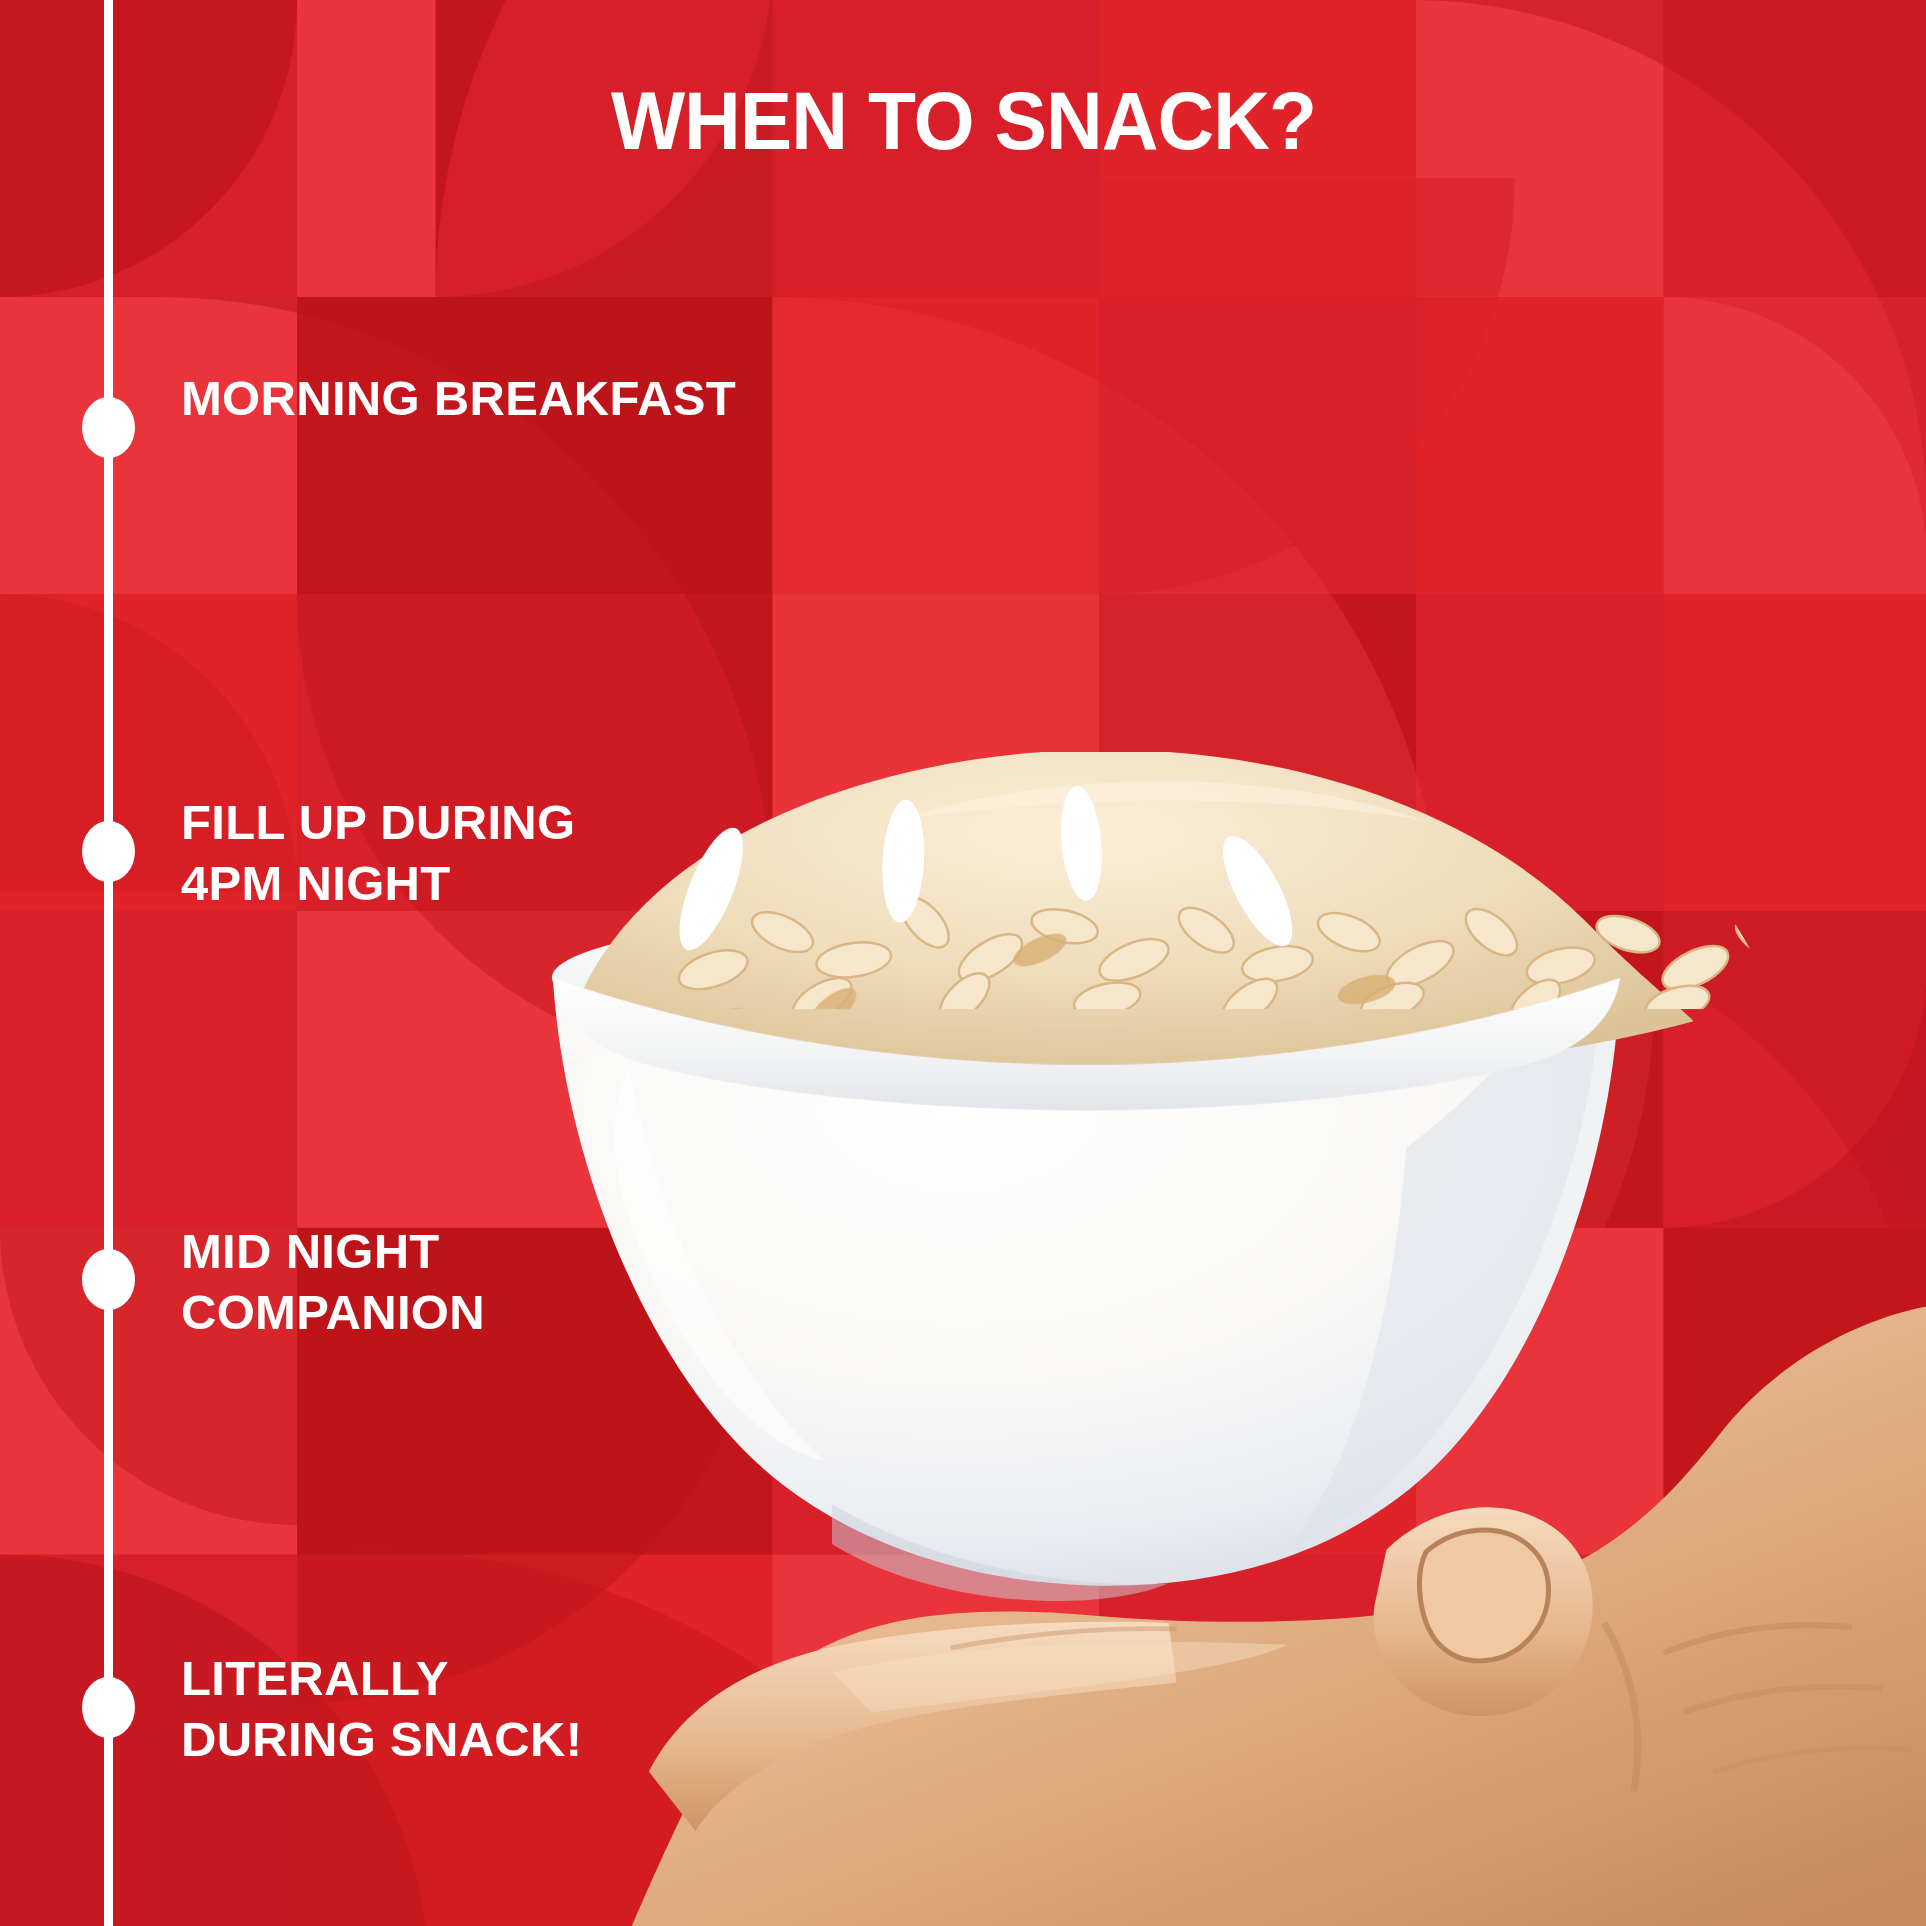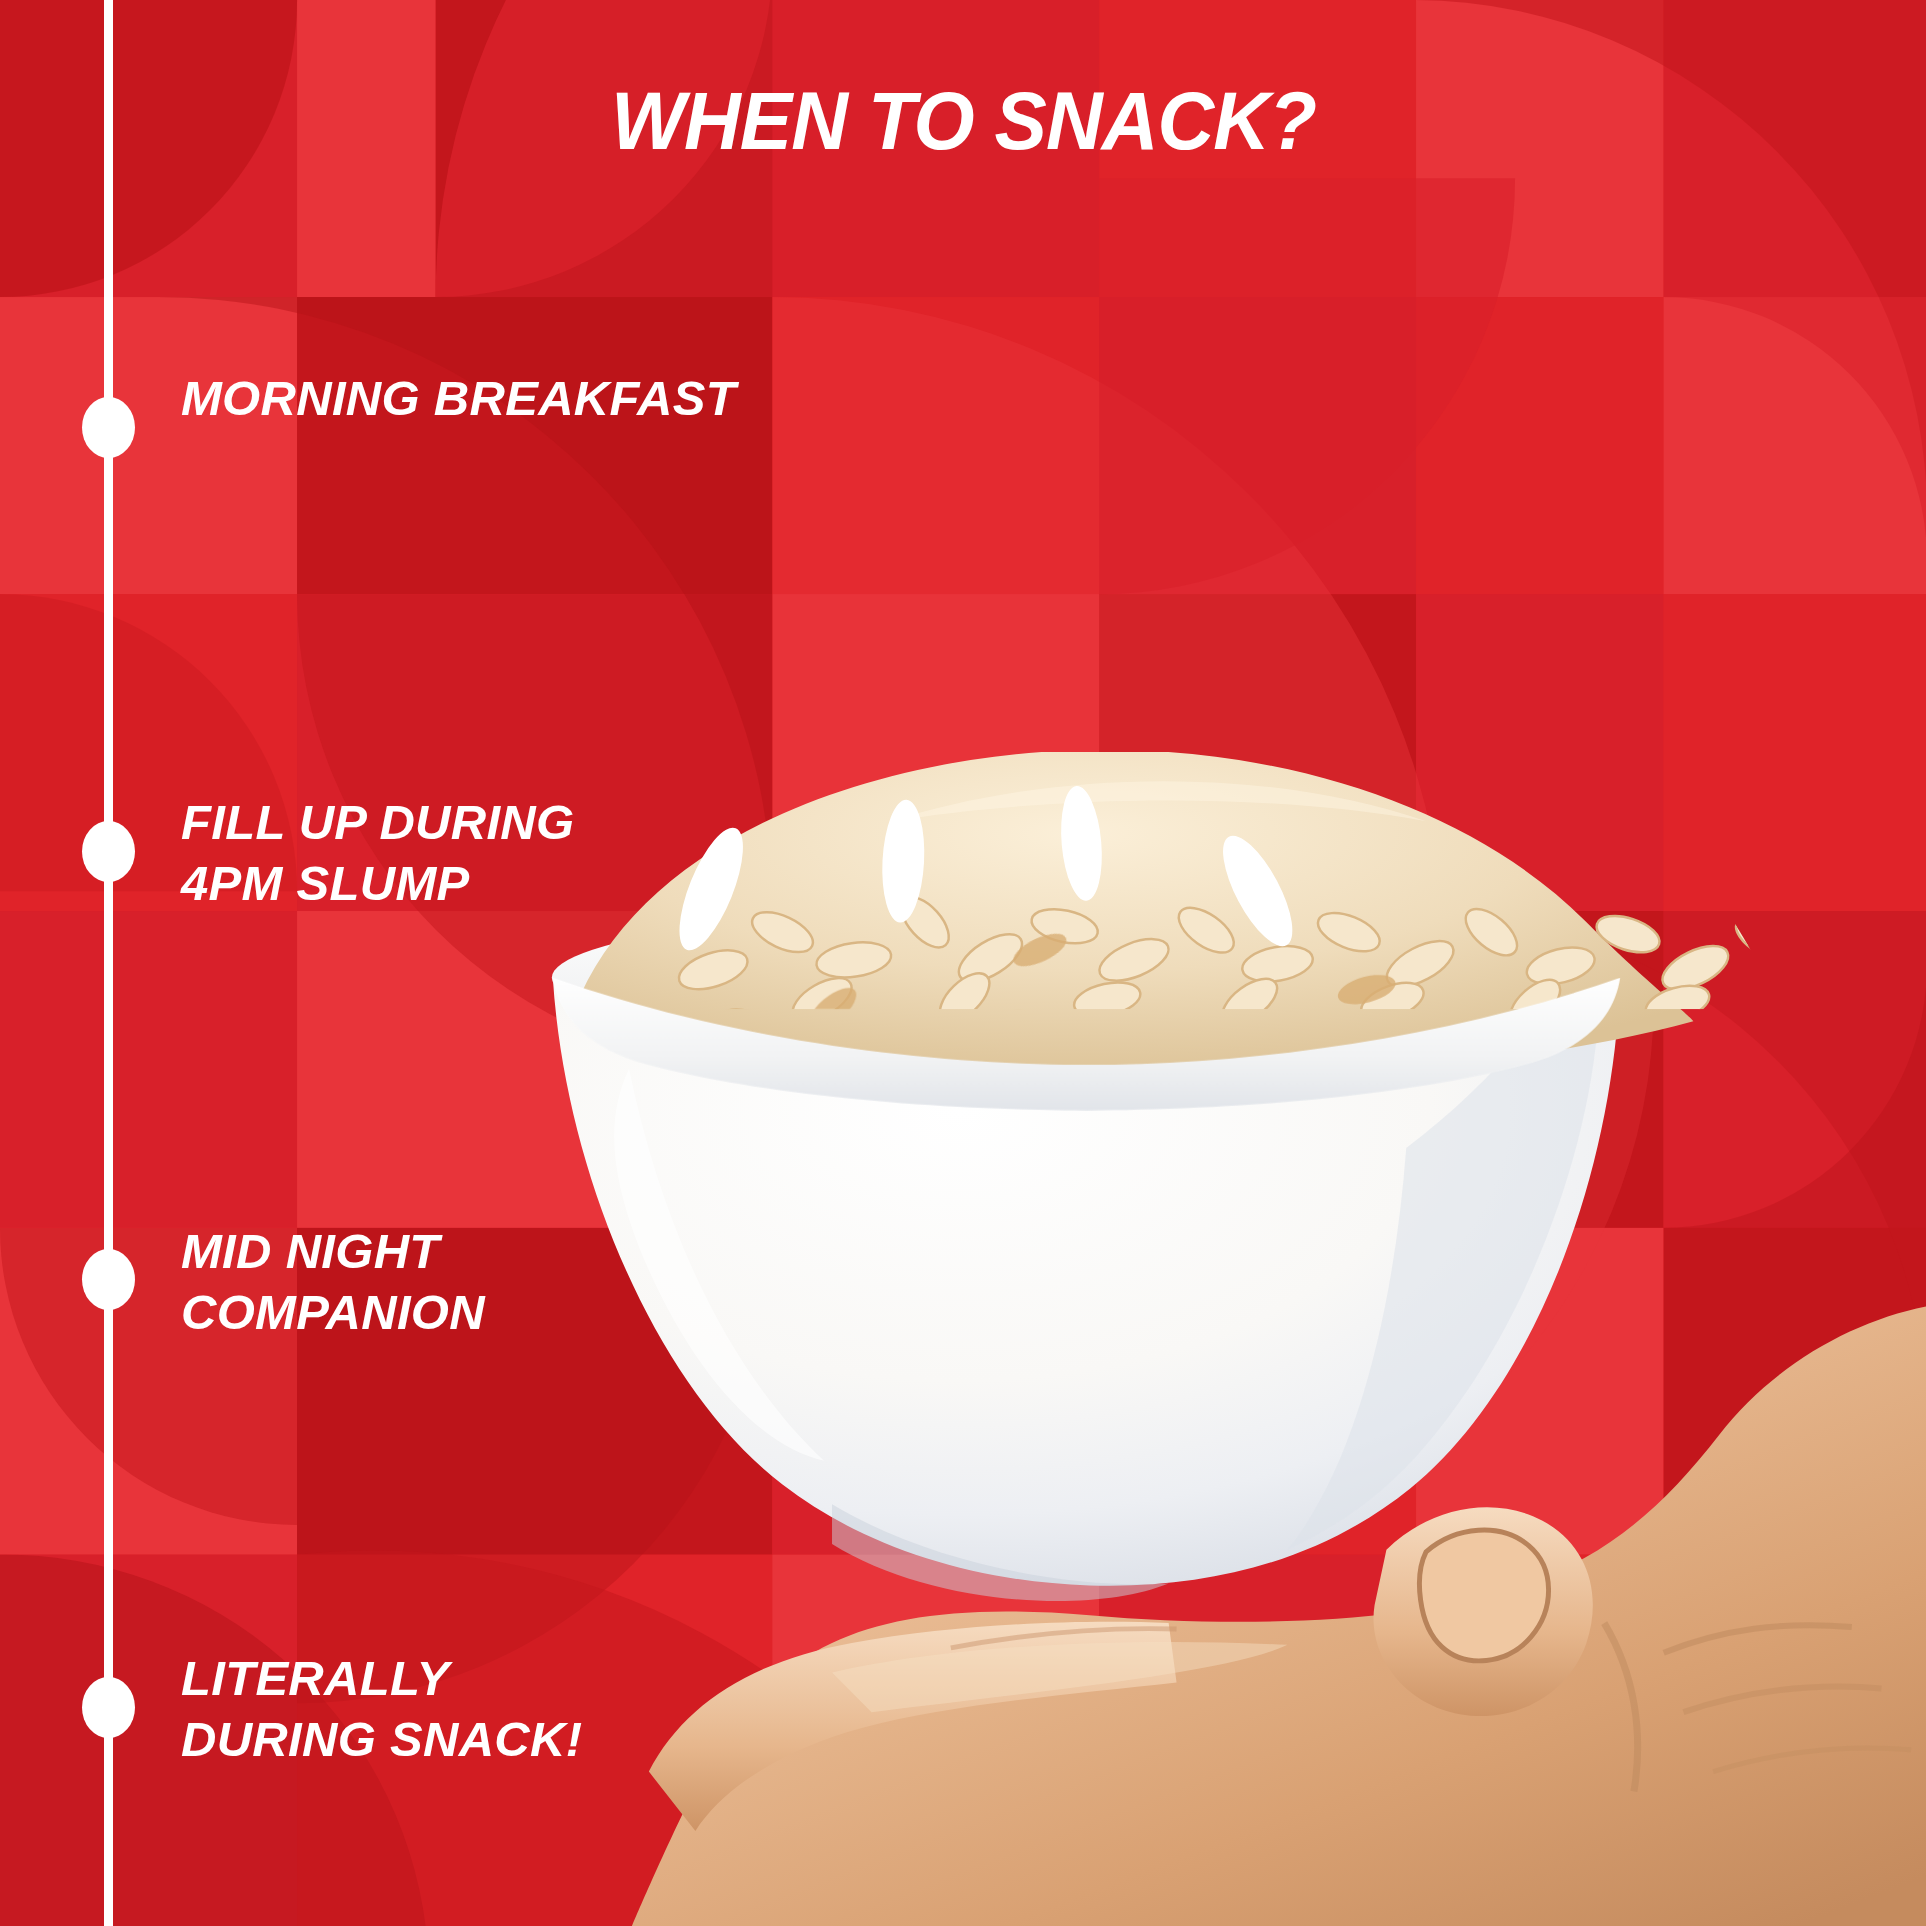--- a/index.html
+++ b/index.html
@@ -11,21 +11,20 @@
   body {
     font-family: "Liberation Sans", sans-serif;
   }
 
   #poster {
     position: relative;
     width: 1927px;
     height: 1927px;
     overflow: hidden;
     background: #E02329;
-    font-style: italic;
   }
 
   
   #bg-pattern {
     position: absolute;
     inset: 0;
     width: 100%;
     height: 100%;
     display: block;
   }
@@ -200,21 +199,21 @@
   <div class="timeline-dot" style="top:821px"></div>
   <div class="timeline-dot" style="top:1249px"></div>
   <div class="timeline-dot" style="top:1677px"></div>
 
   <div class="list-item" style="top:368px">
     <span class="line">MORNING BREAKFAST</span>
   </div>
 
   <div class="list-item" style="top:792px">
     <span class="line">FILL UP DURING</span>
-    <span class="line">4PM SLUMP</span>
+    <span class="line">4PM NIGHT</span>
   </div>
 
   <div class="list-item" style="top:1221px">
     <span class="line">MID NIGHT</span>
     <span class="line">COMPANION</span>
   </div>
 
   <div class="list-item" style="top:1648px">
     <span class="line">LITERALLY</span>
     <span class="line">DURING SNACK!</span>

